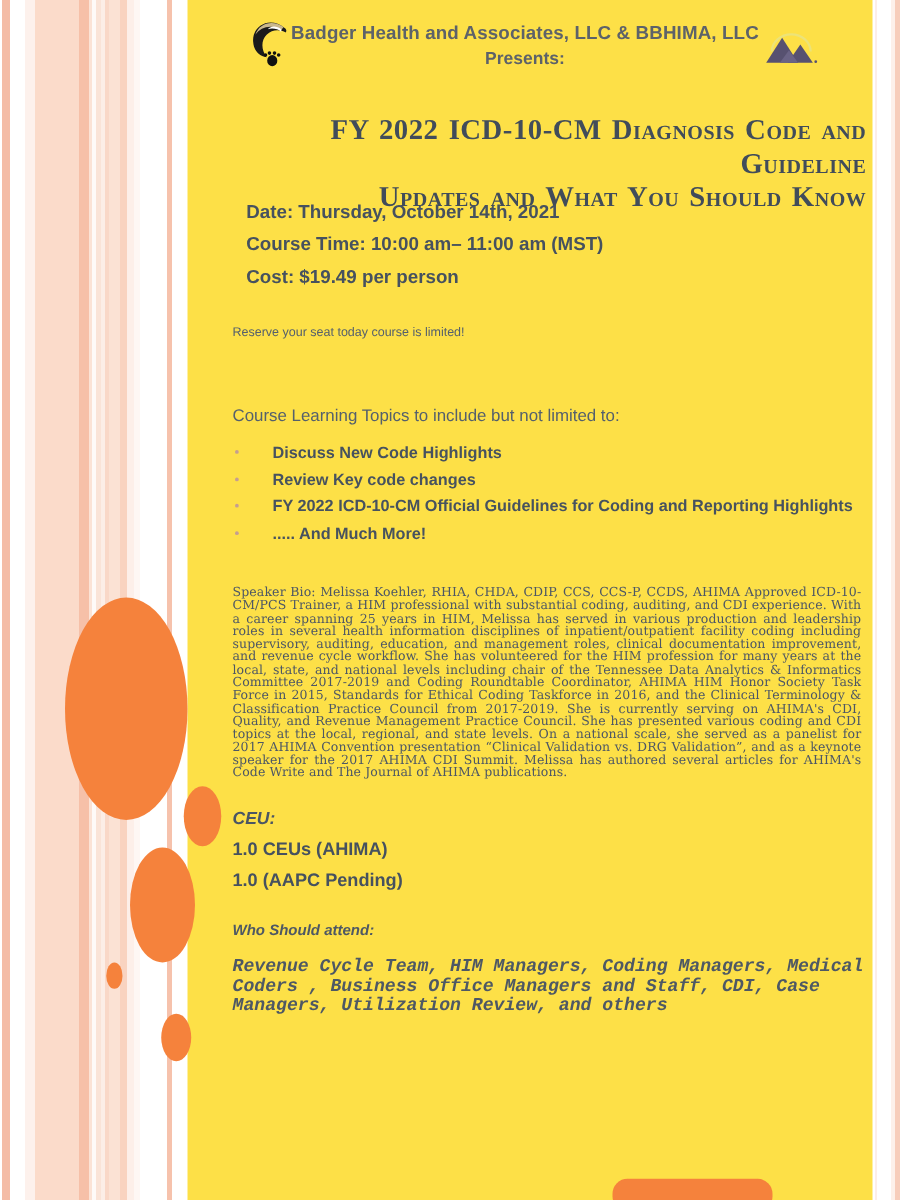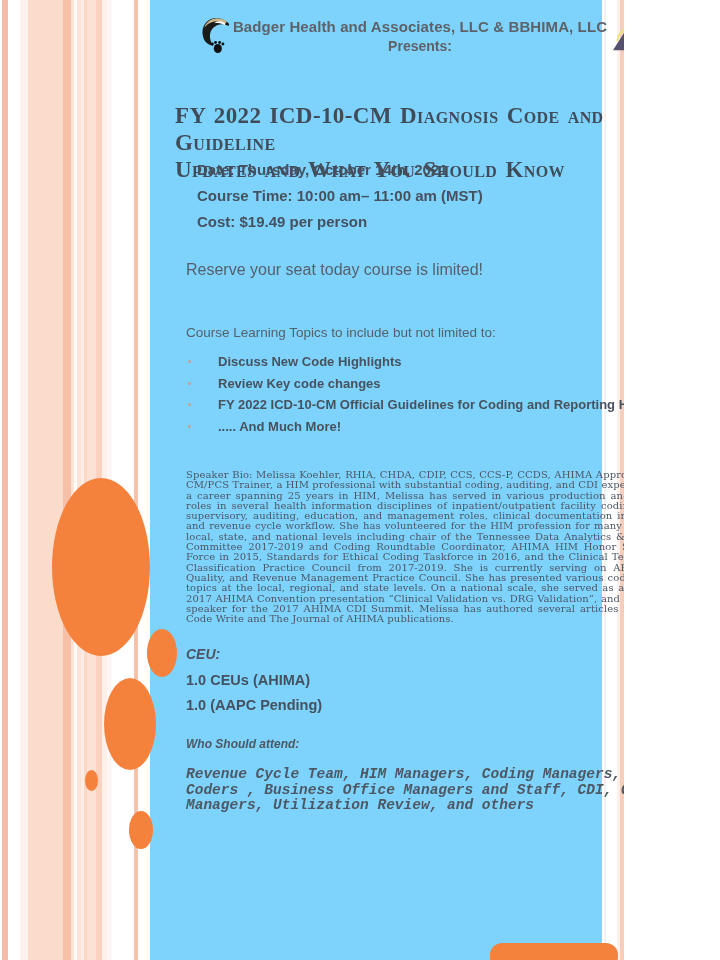--- a/index.html
+++ b/index.html
@@ -1,17 +1,17 @@
 <!DOCTYPE html>
 <html><head>
 <meta charset="utf-8">
 <style>
   html,body{margin:0;padding:0;background:#ffffff;}
   .page{
-    position:relative;width:624px;height:960px;background:#7dd3fc;
+    position:relative;width:720px;height:960px;background:#fde047;
     overflow:hidden;font-family:"Liberation Sans",sans-serif;
   }
   
   .stripes-left{
     position:absolute;left:0;top:0;width:150px;height:100%;
     background:linear-gradient(to right,
       #ffffff 0px,#ffffff 2px,
       #f4bca6 2px,#f4bca6 8px,
       #ffffff 8px,#ffffff 20px,
       #fdf1ec 20px,#fdf1ec 28px,
@@ -51,31 +51,31 @@
   
   .header{position:absolute;left:140px;top:12px;width:560px;height:48px;}
   .badger{position:absolute;left:58px;top:2px;}
   .mountains{position:absolute;left:470px;top:10px;}
   .header-text{position:absolute;left:30px;top:6px;width:500px;text-align:center;
     color:#5d6269;font-weight:bold;}
   .org-line{font-size:15px;letter-spacing:0.1px;}
   .presents{font-size:14px;margin-top:3px;}
   
   .title{
-    position:absolute;left:163px;top:90px;width:530px;margin:12px;
+    position:absolute;left:163px;top:90px;width:530px;margin:0;
     font-family:"Liberation Serif",serif;font-variant:small-caps;
     font-weight:bold;font-size:23px;line-height:27px;color:#414C5A;
-    letter-spacing:0.4px;word-spacing:2px;
+    letter-spacing:0.4px;word-spacing:2px;text-align:right;
   }
   
   .details{position:absolute;left:186px;top:162px;color:#46515F;
     font-size:15px;font-weight:bold;margin-left:11px;}
   .details div{margin-bottom:10px;line-height:16px;}
   .reserve{position:absolute;left:186px;top:261px;margin:0;
-    font-size:16px;color:#55606C;}
+    font-size:10px;color:#55606C;}
   .topics-intro{position:absolute;left:186px;top:325px;margin:0;
     font-size:13.5px;color:#55606C;}
   .topics{position:absolute;left:186px;top:355px;margin:0;padding:0;
     list-style:none;width:500px;}
   .topics li{position:relative;padding-left:32px;margin-bottom:8px;
     font-size:13px;font-weight:600;color:#47525F;line-height:13.5px;}
   .dot{position:absolute;left:2px;top:5px;width:3px;height:3px;
     border-radius:50%;background:#C59E91;display:inline-block;}
   
   .bio{position:absolute;left:186px;top:470px;width:503px;margin:0;

